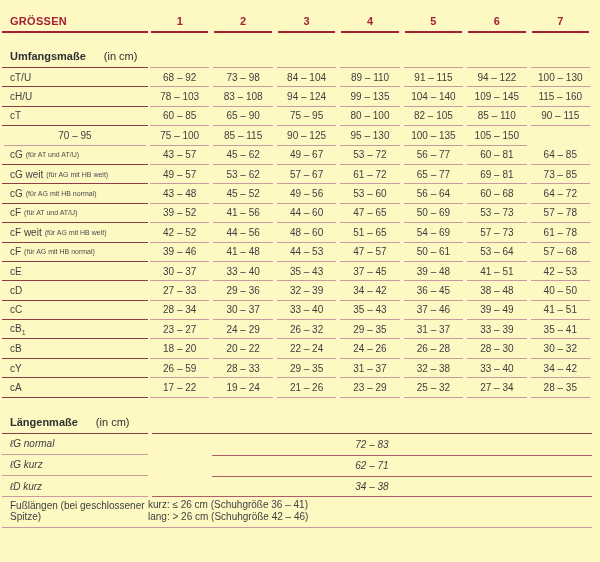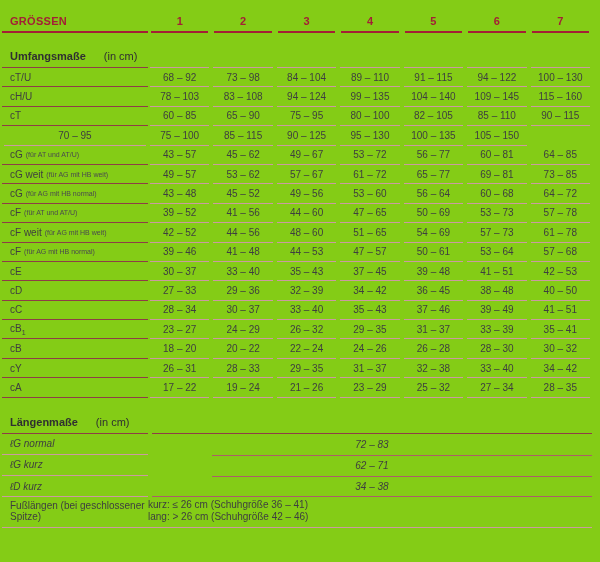--- a/index.html
+++ b/index.html
@@ -6,21 +6,21 @@
     --red:#a32035;
     --dark-line:#8e3d46;
     --mid-line:#ab5f68;
     --light-line:#cb9aa0;
     --text:#3e3e40;
     --note:#4a4a4e;
   }
   *{margin:0;padding:0;box-sizing:border-box;}
   html,body{background:#ffffff;}
   body{font-family:"Liberation Sans","DejaVu Sans",sans-serif;color:var(--text);}
-  .page{width:600px;height:562px;background:#84cc16;padding:8px 8px 0 2px;overflow:hidden;}
+  .page{width:600px;height:562px;background:#fef9c3;padding:8px 8px 0 2px;overflow:hidden;}
 
   .grid{display:grid;grid-template-columns:146px repeat(7,1fr);}
   .grid2{display:grid;grid-template-columns:146px 1fr;}
 
   
   .header-row{height:25px;align-items:end;}
   .header-row .lcell{border-bottom:2px solid var(--red);padding:0 0 4px 8px;
     color:var(--red);font-weight:bold;font-size:11px;letter-spacing:.3px;}
   .header-row .vcell{border-bottom:2px solid var(--red);margin:0 3px;padding-bottom:4px;
     color:var(--red);font-weight:bold;font-size:11px;text-align:center;}
@@ -269,21 +269,21 @@
         <div class="vcell">22 – 24</div>
         <div class="vcell">24 – 26</div>
         <div class="vcell">26 – 28</div>
         <div class="vcell">28 – 30</div>
         <div class="vcell">30 – 32</div>
       </div>
       <div class="grid drow">
         <div class="lcell">
           <span class="lmain">cY</span>
         </div>
-        <div class="vcell">26 – 31</div>
+        <div class="vcell">26 – 59</div>
         <div class="vcell">28 – 33</div>
         <div class="vcell">29 – 35</div>
         <div class="vcell">31 – 37</div>
         <div class="vcell">32 – 38</div>
         <div class="vcell">33 – 40</div>
         <div class="vcell">34 – 42</div>
       </div>
       <div class="grid drow">
         <div class="lcell">
           <span class="lmain">cA</span>

